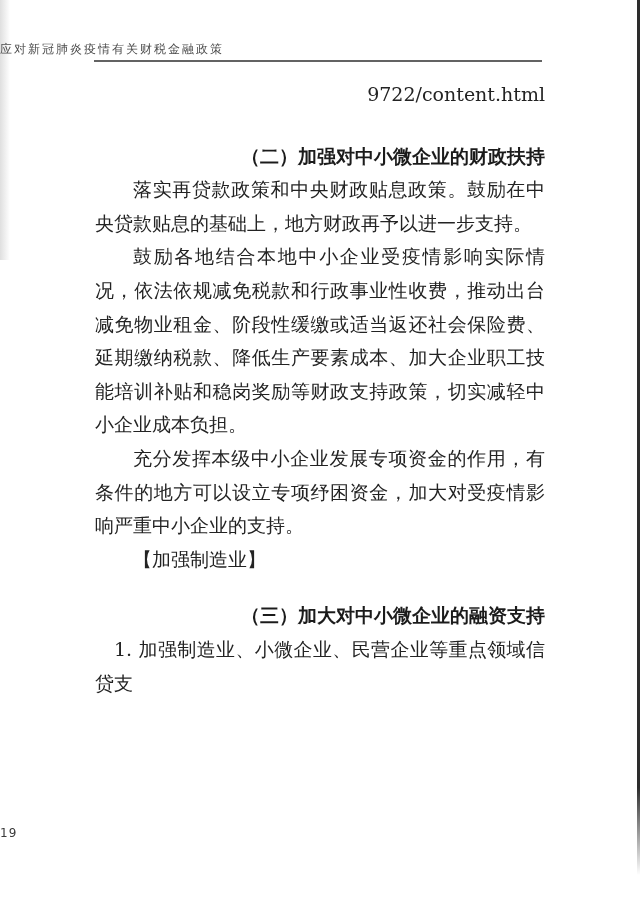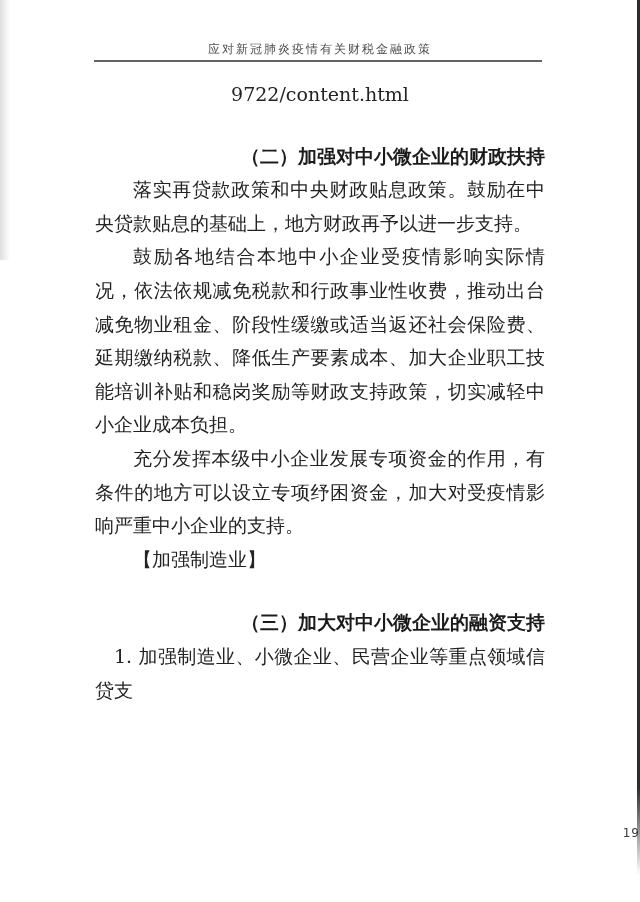--- a/index.html
+++ b/index.html
@@ -21,21 +21,21 @@
     background: linear-gradient(to right, rgba(140,140,140,0.28), rgba(140,140,140,0));
   }
   .right-edge {
     position: absolute; right: 0; top: 0;
     width: 3px; height: 875px;
     background: linear-gradient(to bottom, #2c2c2c 90%, rgba(44,44,44,0));
   }
   .running-head {
     position: absolute; top: 41px; left: 0;
     width: 100%;
-    text-align: center;
+    text-align: left;
     font-size: 12px;
     letter-spacing: 2px;
     color: #4d4d4d;
   }
   .head-rule {
     position: absolute; top: 60px; left: 94px;
     width: 448px; height: 2px;
     background: #636363;
   }
   .content {
@@ -49,28 +49,28 @@
   }
   .content p { margin: 0; }
   .indent { text-indent: 2em; }
   .sec-heading {
     font-weight: 700;
     text-indent: 2em;
     text-align: right;
     color: #1b1b1b;
   }
   .sec-heading.sec2 { margin-top: 28px; }
-  .sec-heading.sec3 { margin-top: 30px; }
-  .url-top { text-indent: 0; text-align: center; }
+  .sec-heading.sec3 { margin-top: 23px; }
+  .url-top { text-indent: 0; text-align: right; }
   .policy-link { text-indent: 2em; word-break: break-all; }
   .item-line { text-indent: 1em; }
   .page-number {
     position: absolute; top: 826px; left: 0;
     width: 100%;
-    text-align: right;
+    text-align: left;
     font-size: 12px;
     font-family: "DejaVu Sans", "Liberation Sans", sans-serif;
     color: #3a3a3a;
     letter-spacing: 1px;
   }
 </style>
 </head>
 <body>
 
 <div class="page">

